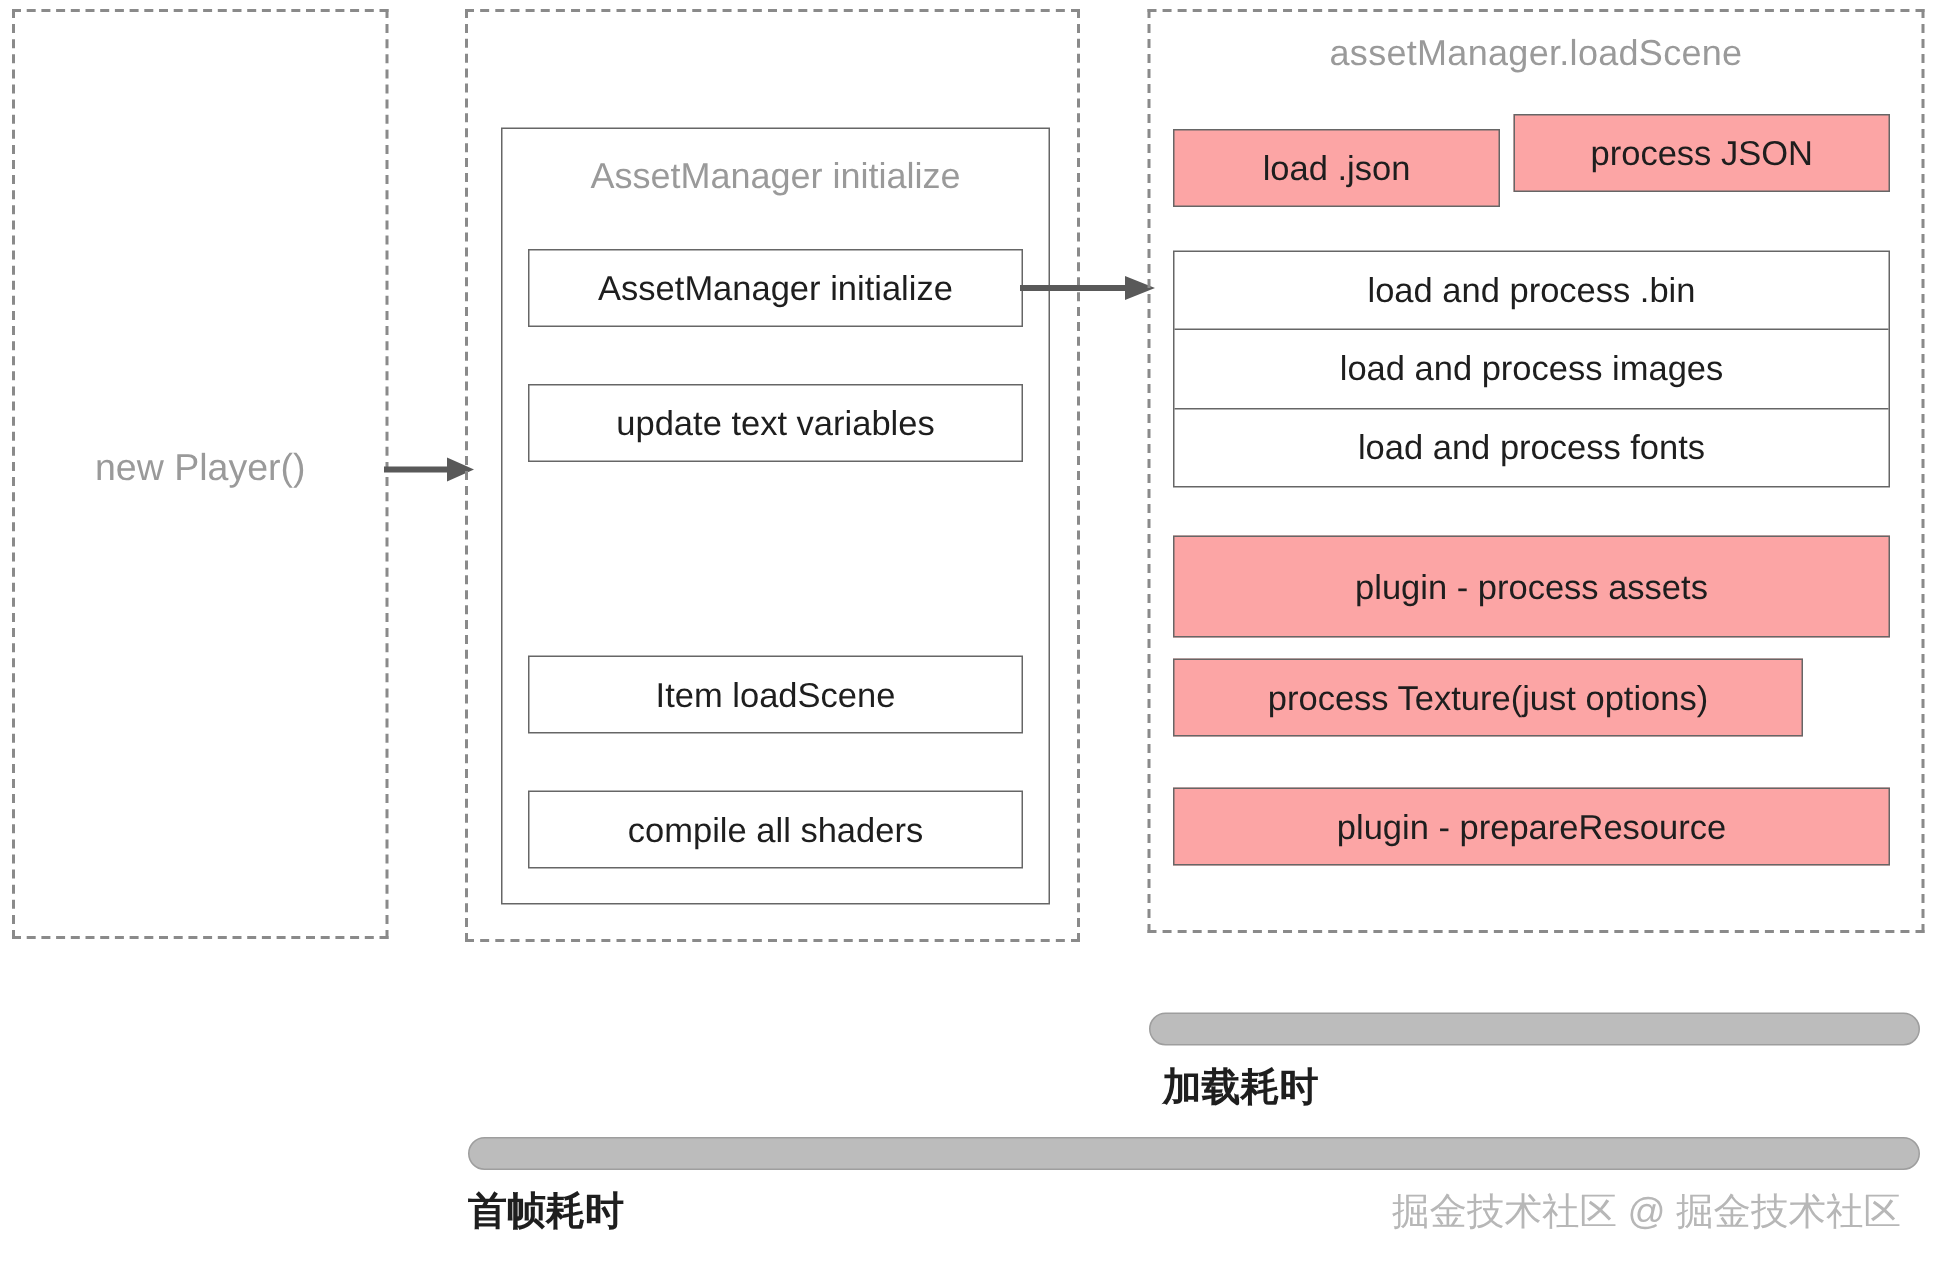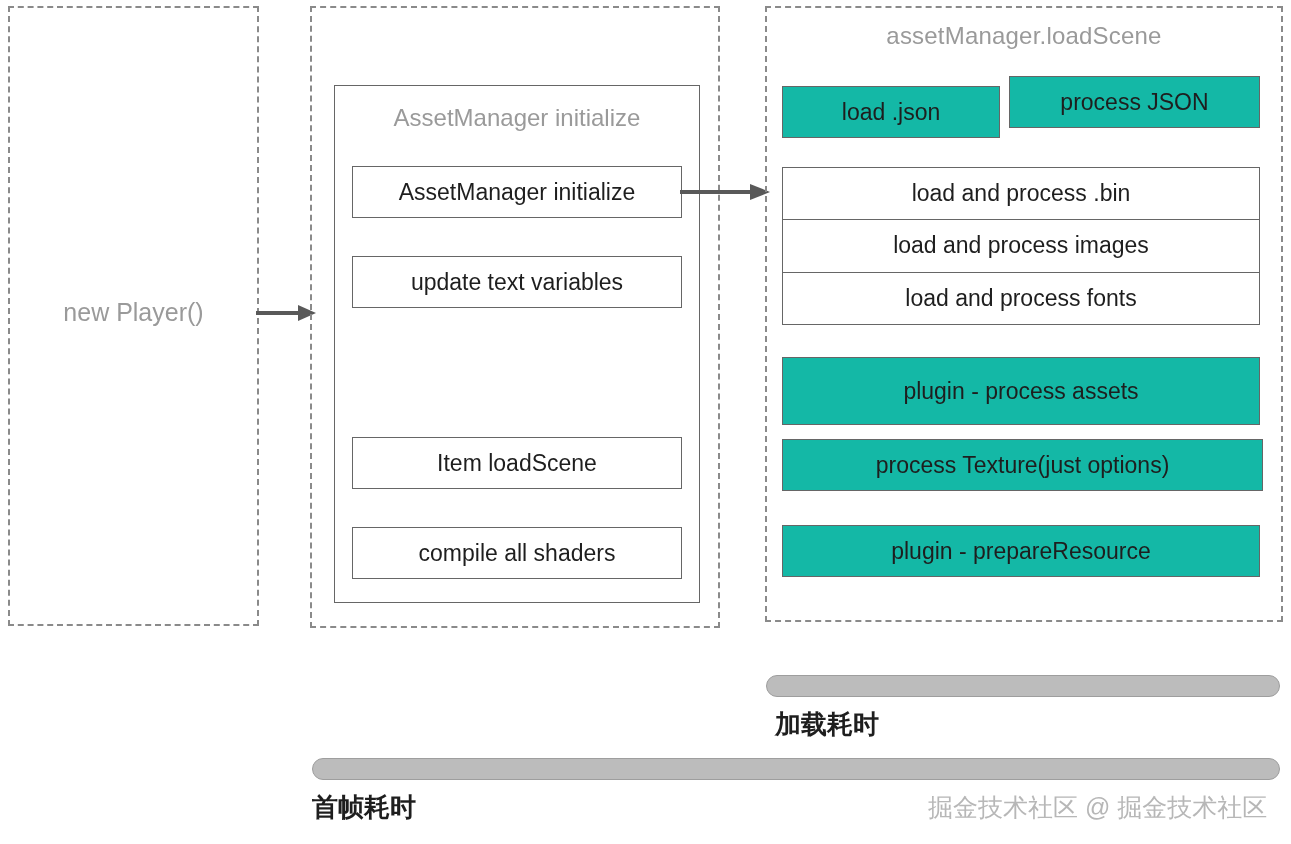--- a/index.html
+++ b/index.html
@@ -125,21 +125,21 @@
   #assetmanager-title {
     left: 765px;
     top: 22px;
     width: 518px;
   }
 
   .am-step {
     position: absolute;
     border: 1.6px solid #666666;
     box-sizing: border-box;
-    background: #14b8a6;
+    background: #fca5a5;
     display: flex;
     align-items: center;
     justify-content: center;
     font-size: 23px;
     color: #1e1e1e;
     white-space: nowrap;
   }
   #am-loadjson    { left: 782px;  top: 86px;  width: 218px; height: 52px; }
   #am-processjson { left: 1009px; top: 76px;  width: 251px; height: 52px; }
 
@@ -164,21 +164,21 @@
     font-size: 23px;
     color: #1e1e1e;
     white-space: nowrap;
     box-sizing: border-box;
   }
   #am-stack .stack-row + .stack-row {
     border-top: 1.6px solid #666666;
   }
 
   #am-pluginassets { left: 782px; top: 357px; width: 478px; height: 68px; }
-  #am-texopts      { left: 782px; top: 439px; width: 481px; height: 52px; }
+  #am-texopts      { left: 782px; top: 439px; width: 420px; height: 52px; }
   #am-prepareres   { left: 782px; top: 525px; width: 478px; height: 52px; }
 
   
   .arrow {
     position: absolute;
     height: 20px;
     display: block;
   }
 
   

